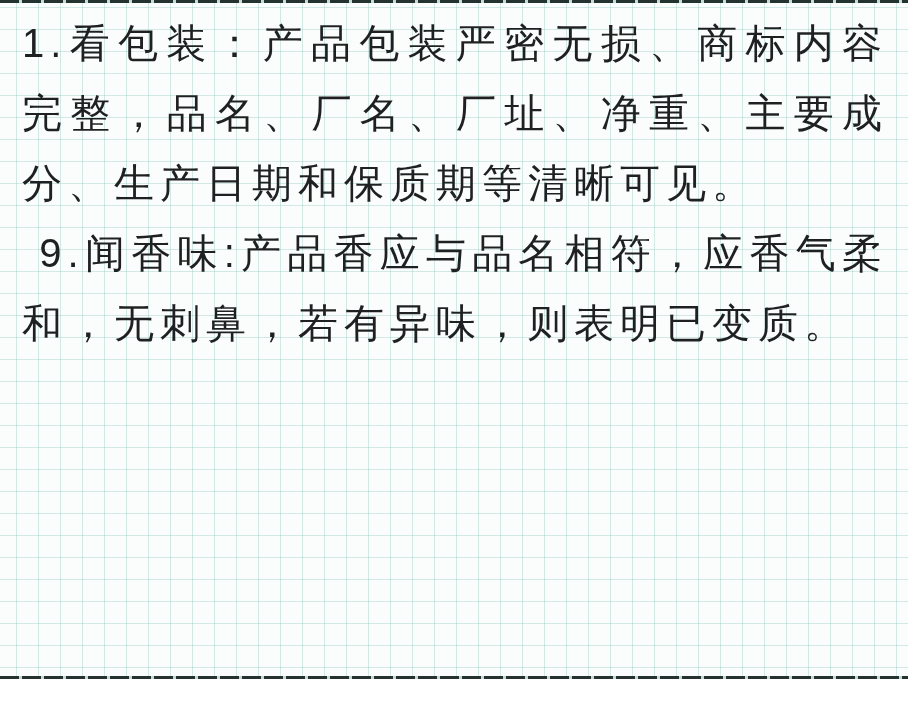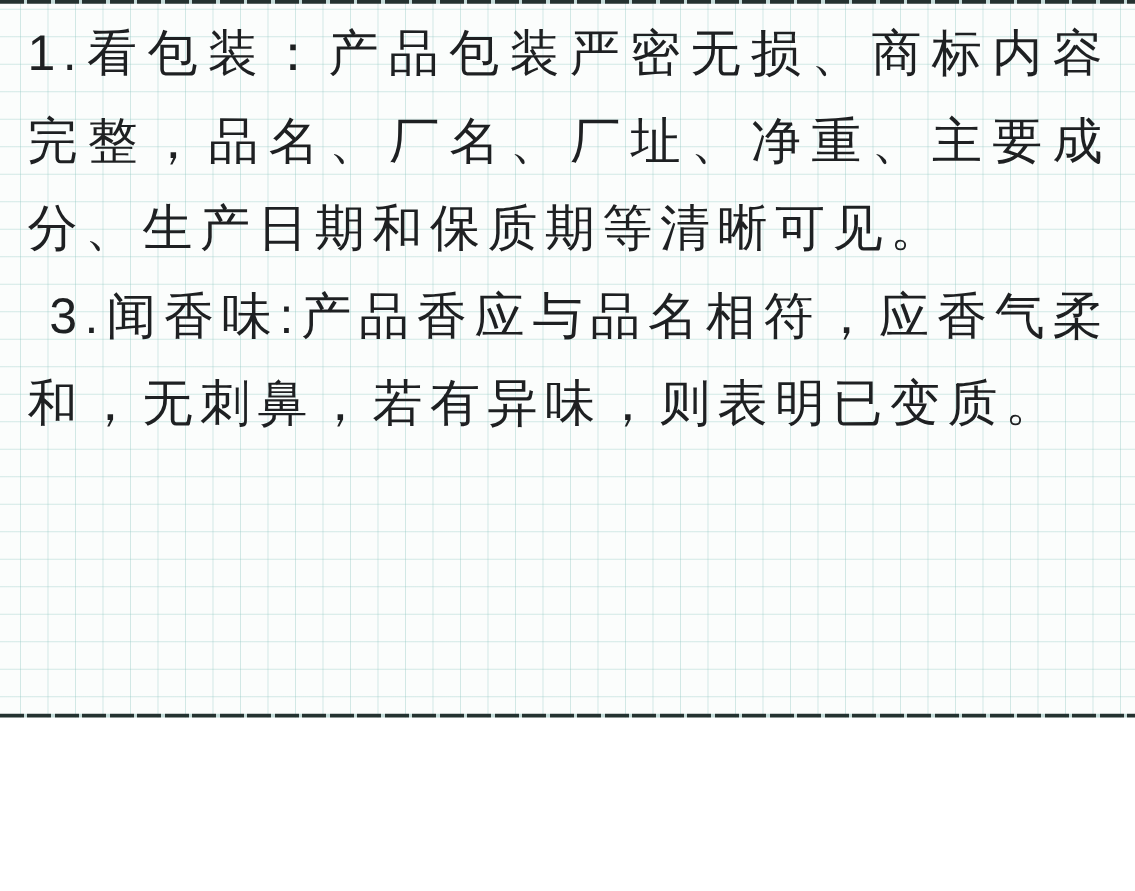--- a/index.html
+++ b/index.html
@@ -8,21 +8,21 @@
   }
   body {
     width: 908px;
     height: 713px;
     overflow: hidden;
     font-family: "Liberation Sans", "DejaVu Sans", sans-serif;
   }
   .paper {
     position: relative;
     width: 908px;
-    height: 574px;
+    height: 679px;
     box-sizing: border-box;
     background-color: var(--paper-bg, #fbfdfc);
     background-image:
       linear-gradient(to right, var(--grid-line, rgba(141,198,192,0.38)) 1px, transparent 1px),
       linear-gradient(to bottom, var(--grid-line, rgba(141,198,192,0.38)) 1px, transparent 1px);
     background-size: 22px 22px;
     background-position: -6px 7px;
     padding: 8px 20px 0 22px;
   }
   .edge-bar {
@@ -59,17 +59,17 @@
   }
 </style>
 </head>
 <body>
 
 <div class="paper">
   <div class="edge-bar top"></div>
 
   <div class="text-content">
     <p>1.看包装：产品包装严密无损、商标内容完整，品名、厂名、厂址、净重、主要成分、生产日期和保质期等清晰可见。</p>
-    <p> 3.闻香味:产品香应与品名相符，应香气柔和，无刺鼻，若有异味，则表明已变质。</p>
+    <p> 9.闻香味:产品香应与品名相符，应香气柔和，无刺鼻，若有异味，则表明已变质。</p>
   </div>
 
   <div class="edge-bar bottom"></div>
 </div>
 
 </body></html>

